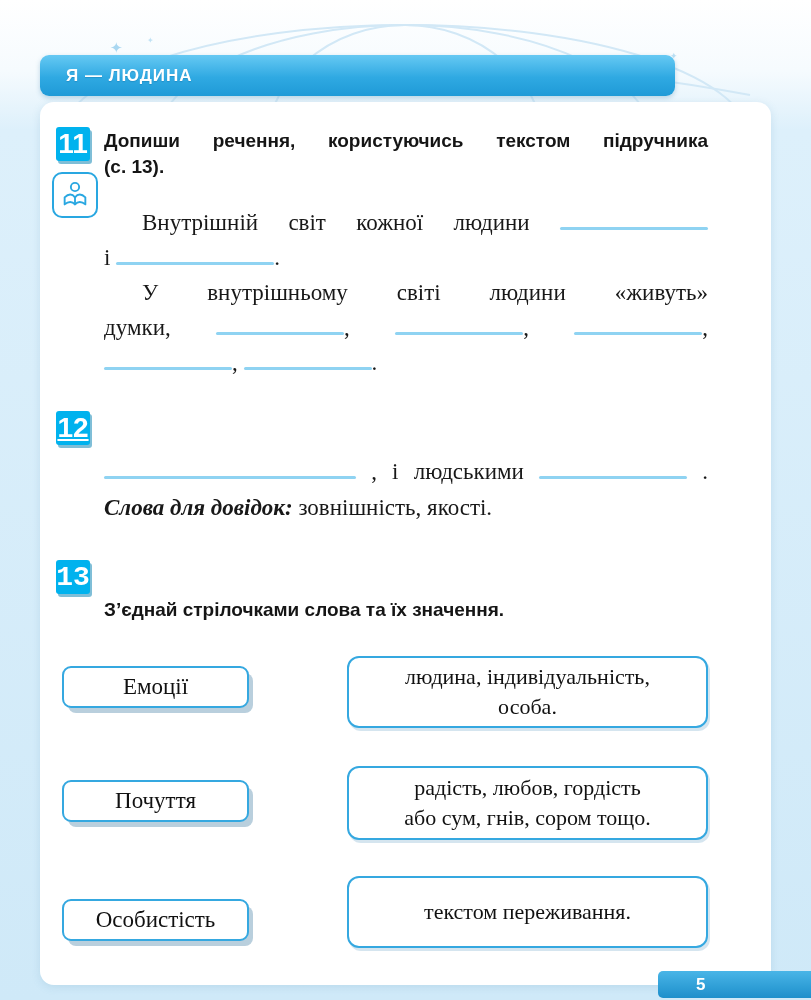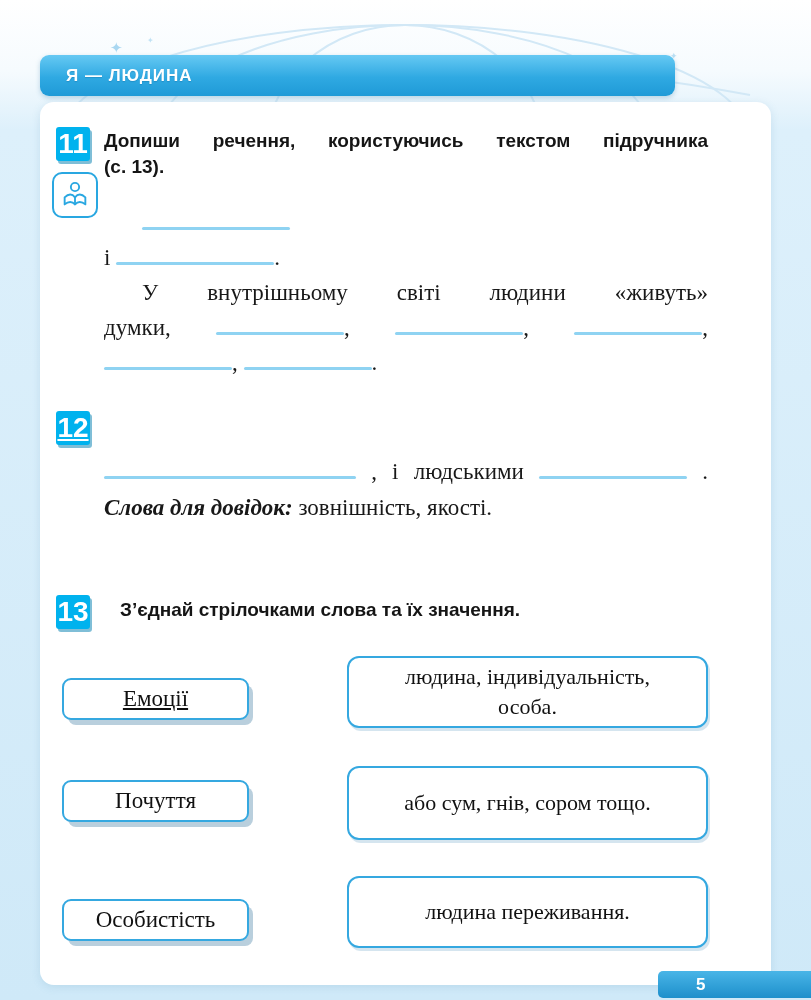--- a/index.html
+++ b/index.html
@@ -110,20 +110,21 @@
   <div class="book-icon">
     <svg viewBox="0 0 34 34" width="32" height="32" aria-hidden="true">
       <circle cx="17" cy="8.5" r="4.4" fill="none" stroke="#29a7e1" stroke-width="2"></circle>
       <path d="M6 19.5 C10 15.5 14 15.5 17 19.5 C20 15.5 24 15.5 28 19.5 L28 27 C24 23.5 20 23.5 17 27 C14 23.5 10 23.5 6 27 Z" fill="none" stroke="#29a7e1" stroke-width="2" stroke-linejoin="round"></path>
       <path d="M17 19.5 L17 27" stroke="#29a7e1" stroke-width="2"></path>
     </svg>
   </div>
 
   <div class="ex" style="left:104px;top:205px;width:604px;">
     <div class="line just indent">
+      <span>Внутрішній світ кожної людини</span>
       <span class="blank" style="width:148px;"></span>
     </div>
     <div class="line">
       <span>і</span>
       <span class="blank" style="width:158px;"></span><span>.</span>
     </div>
     <div class="line just indent">
       <span>У внутрішньому світі людини «живуть»</span>
     </div>
     <div class="line just">
@@ -147,40 +148,41 @@
       <span>, і людськими</span>
       <span class="blank" style="width:148px;"></span>
       <span>.</span>
     </div>
     <div class="line">
       <span class="hint-label">Слова для довідок:</span>
       <span>зовнішність, якості.</span>
     </div>
   </div>
 
-  <div class="badge" style="left:56px;top:595px;">13</div>
+  <div class="badge" style="left:56px;top:560px;font-family:Liberation Mono, monospace;">13</div>
 
-  <div class="instr" style="left:120px;top:597px;width:604px;">
+  <div class="instr" style="left:104px;top:597px;width:604px;">
     <div>З’єднай стрілочками слова та їх значення.</div>
   </div>
 
   <div class="match">
-    <div class="lbox" style="top:30px;text-decoration:underline;">Емоції</div>
+    <div class="lbox" style="top:18px;">Емоції</div>
     <div class="lbox" style="top:251px;">Особистість</div>
     <div class="lbox" style="top:132px;">Почуття</div>
 
     <div class="rbox" style="top:8px;height:72px;">
       <div>людина, індивідуальність,</div>
       <div>особа.</div>
     </div>
     <div class="rbox" style="top:118px;height:74px;">
+      <div>радість, любов, гордість</div>
       <div>або сум, гнів, сором тощо.</div>
     </div>
     <div class="rbox" style="top:228px;height:72px;">
-      <div>людина переживання.</div>
+      <div>текстом переживання.</div>
     </div>
   </div>
 
   <div class="page-num-banner">
     <span class="page-num">5</span>
   </div>
 
 </div>
 
 </body></html>

